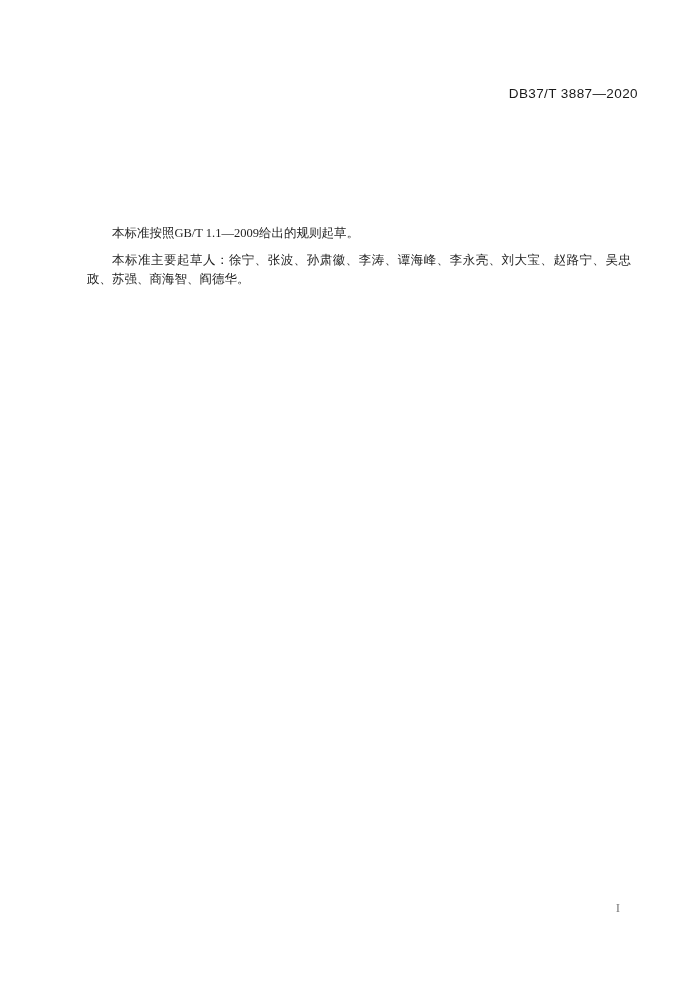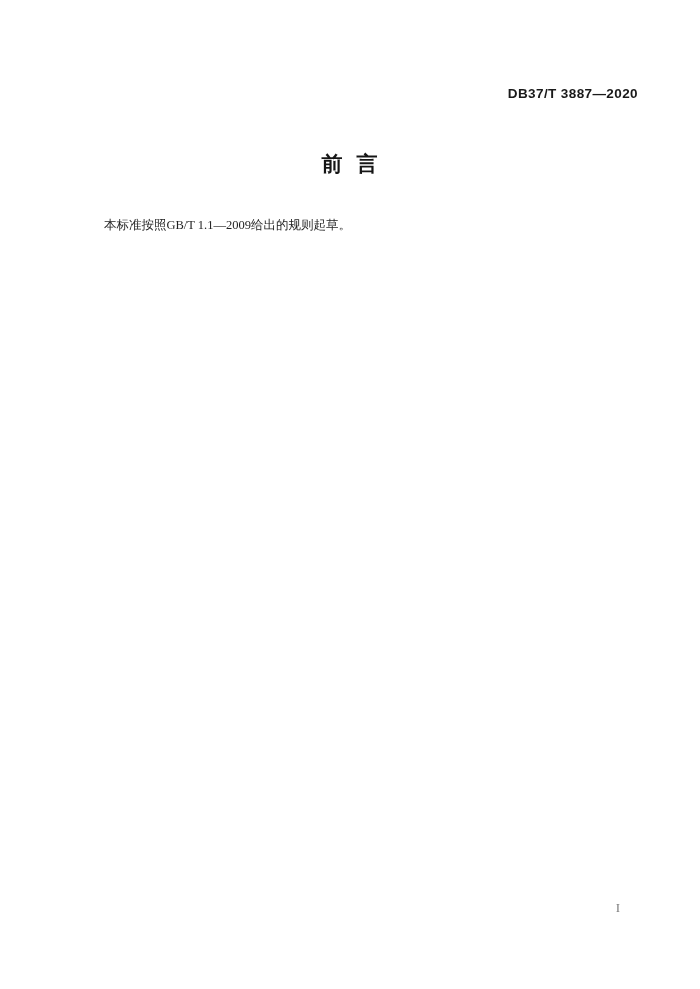--- a/index.html
+++ b/index.html
@@ -14,21 +14,21 @@
     width: 700px;
     height: 989px;
     background: #ffffff;
     overflow: hidden;
   }
   .standard-code {
     position: absolute;
     top: 86px;
     right: 62px;
     font-family: "Liberation Sans", sans-serif;
-    font-weight: 700;
+    font-weight: 400;
     font-size: 13.5px;
     letter-spacing: 0.4px;
     color: #1a1a1a;
     white-space: nowrap;
   }
   .doc-title {
     position: absolute;
     top: 150px;
     left: 0;
     width: 100%;
@@ -46,41 +46,41 @@
     left: 79px;
     width: 560px;
     font-size: 12.5px;
     line-height: 19px;
     color: #1f1f1f;
     text-align: justify;
     text-justify: inter-character;
   }
   .doc-body p {
     text-indent: 2em;
-    margin: 0;
+    margin: 8px;
   }
   .page-number {
     position: absolute;
     top: 900px;
     left: 610px;
     width: 16px;
     text-align: center;
     font-family: "Liberation Serif", serif;
     font-size: 13px;
     color: #7d7d7d;
   }
 </style>
 </head>
 <body>
 
 <div class="page">
 
   <div class="standard-code">DB37/T 3887—2020</div>
 
-  <h1 class="doc-title">前 言</h1>
 
   <div class="doc-body">
     <p>本标准按照GB/T 1.1—2009给出的规则起草。</p>
+    <p>本标准主要起草人：徐宁、张波、孙肃徽、李涛、谭海峰、李永亮、刘大宝、赵路宁、吴忠政、苏强、商海智、阎德华。</p>
   </div>
 
   <div class="page-number">I</div>
 
 </div>
 
 </body></html>

